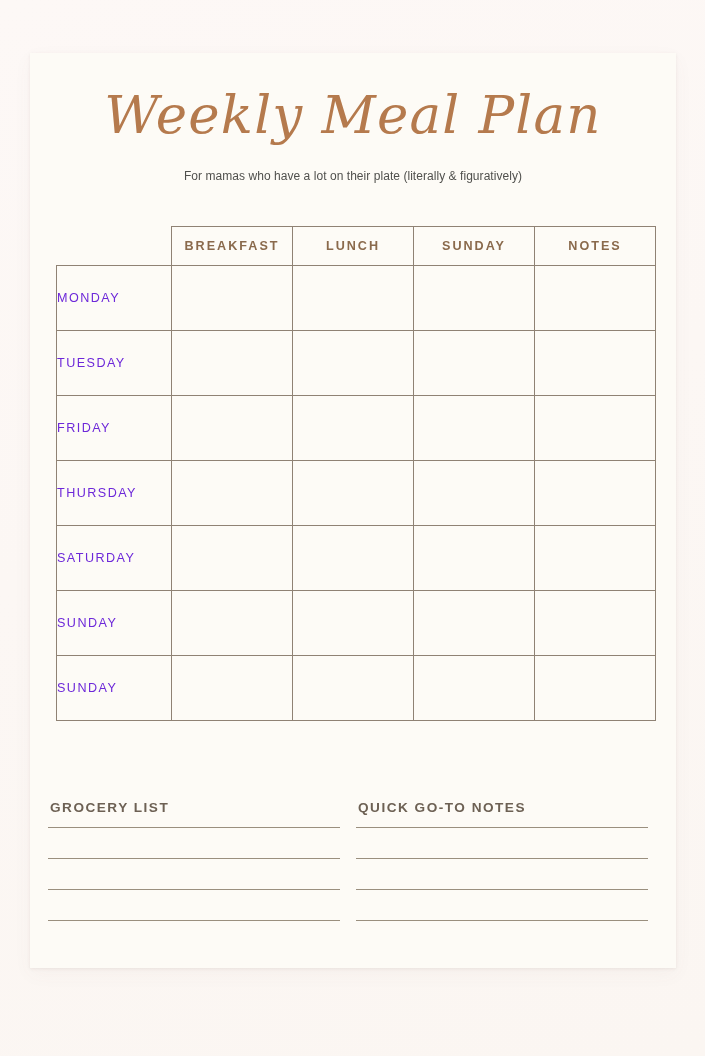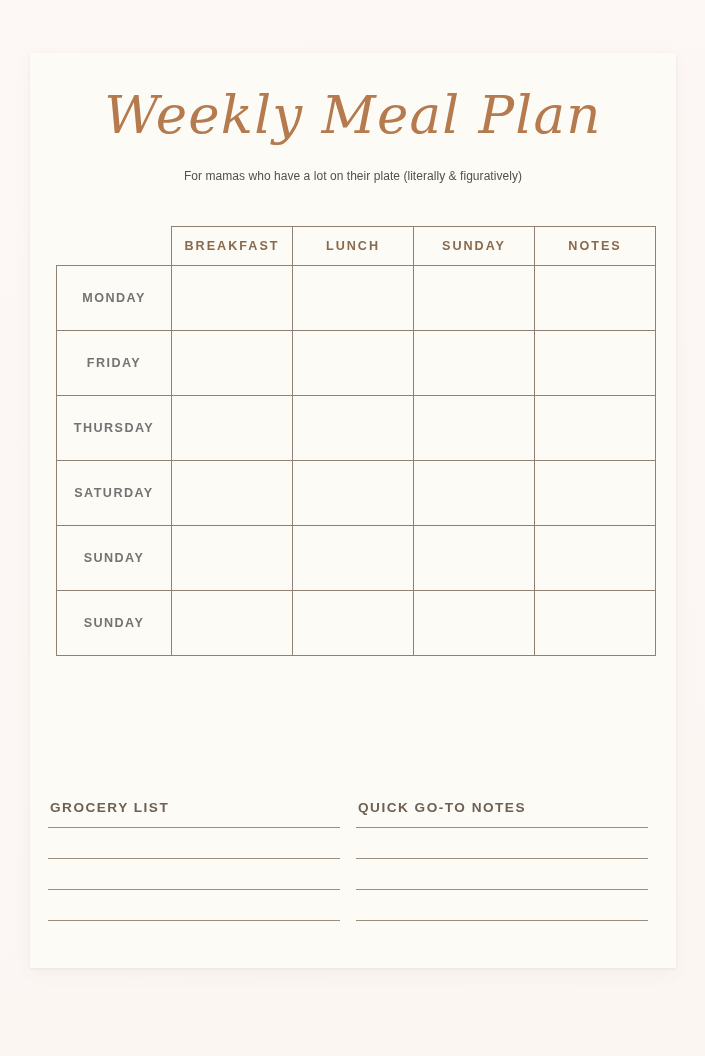--- a/index.html
+++ b/index.html
@@ -93,26 +93,26 @@
     height: 38px;
     text-align: center;
     vertical-align: middle;
     font-size: 12.6px;
     font-weight: bold;
     letter-spacing: 2.0px;
     color: #8a6a4c;
   }
   td.day {
     height: 64px;
-    text-align: center;
+    text-align: left;
     vertical-align: middle;
     font-size: 12.6px;
-    font-weight: bold;
+    font-weight: normal;
     letter-spacing: 1.45px;
-    color: #737373;
+    color: #6d28d9;
   }
   td.cell {
     height: 64px;
   }
 
   
   #bottom {
     position: absolute;
     left: 18px;
     top: 747px;
@@ -168,20 +168,27 @@
           </tr>
 
           <tr>
             <td class="day">MONDAY</td>
             <td class="cell"></td>
             <td class="cell"></td>
             <td class="cell"></td>
             <td class="cell"></td>
           </tr>
 
+          <tr>
+            <td class="day">TUESDAY</td>
+            <td class="cell"></td>
+            <td class="cell"></td>
+            <td class="cell"></td>
+            <td class="cell"></td>
+          </tr>
 
 
           <tr>
             <td class="day">FRIDAY</td>
             <td class="cell"></td>
             <td class="cell"></td>
             <td class="cell"></td>
             <td class="cell"></td>
           </tr>
 

